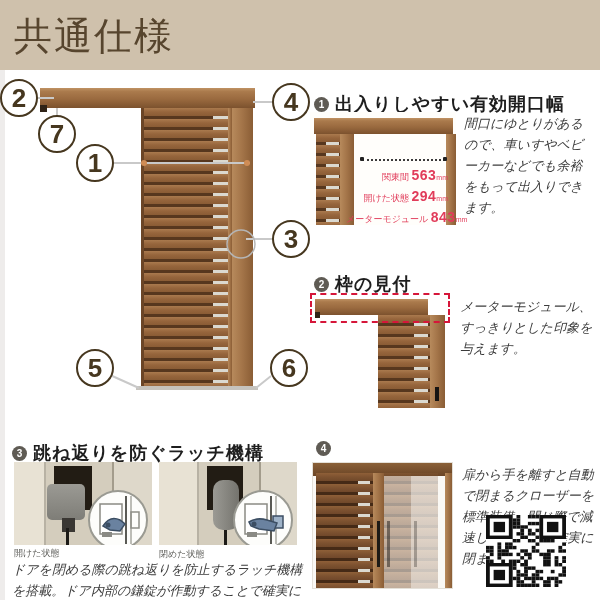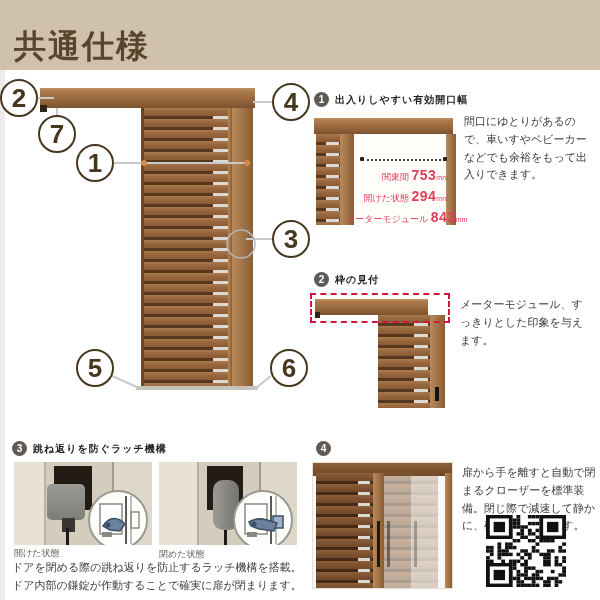--- a/index.html
+++ b/index.html
@@ -2,40 +2,40 @@
 <html><head>
 <meta charset="utf-8">
 <style>
   html,body{margin:0;padding:0;}
   body{font-family:"Liberation Sans","DejaVu Sans",sans-serif;}
   .page{position:relative;width:600px;height:600px;background:#ffffff;overflow:hidden;}
   .abs{position:absolute;}
 
   
   .hdr{left:0;top:0;width:600px;height:70px;background:#cfc1ac;}
-  .hdr-title{left:14px;top:25px;font-size:32px;font-weight:bold;color:#57452e;letter-spacing:2px;}
+  .hdr-title{left:14px;top:11px;font-size:38px;font-weight:normal;color:#57452e;letter-spacing:2px;}
   .edge-strip{left:0;top:70px;width:5px;height:530px;background:#eeeceb;}
 
   
   .woodh{background:linear-gradient(180deg,#c09263 0%,#aa7a4c 18%,#9a6a3f 55%,#7c522e 100%);}
   .woodv{background:linear-gradient(90deg,#b78a5c 0%,#a5764a 45%,#8a5d35 100%);}
   .louver{background:repeating-linear-gradient(180deg,#aa7a4e 0px,#96653c 4px,#8a5c35 8px,#57371e 8px,#57371e 11px);}
   .louver-dk{background:repeating-linear-gradient(180deg,#8f6038 0px,#7d5230 4px,#70482a 8px,#452a16 8px,#452a16 11px);}
   .glass{background:repeating-linear-gradient(180deg,transparent 0px,transparent 8px,#dbd9d0 8px,#dbd9d0 11px);}
 
   
   .callout{width:38px;height:38px;border-radius:50%;background:#fff;border:2px solid #46371f;
     color:#46371f;font-size:26px;font-weight:bold;display:flex;align-items:center;justify-content:center;box-sizing:border-box;}
 
   
   .sec-head{display:flex;align-items:center;gap:6px;}
   .sec-num{width:15px;height:15px;border-radius:50%;background:#5f5b54;color:#fff;font-size:10px;
     font-weight:bold;display:flex;align-items:center;justify-content:center;flex:0 0 15px;}
-  .sec-title{font-size:10px;font-weight:bold;color:#1e1e1e;letter-spacing:1px;white-space:nowrap;}
-  .body-text{font-size:11px;color:#3b3b3b;line-height:1.62;}
+  .sec-title{font-size:18px;font-weight:bold;color:#1e1e1e;letter-spacing:1px;white-space:nowrap;}
+  .body-text{font-size:13px;color:#3b3b3b;line-height:1.62;font-style:italic;}
 
   
   .m-row{text-align:right;color:#e13c5a;font-size:9px;line-height:18px;white-space:nowrap;}
   .m-val{font-size:14px;font-weight:bold;letter-spacing:0.5px;}
   .m-unit{font-size:7px;}
   .dotline{border-top:2px dotted #3a3a3a;}
   .dotend{width:4px;height:4px;background:#222;border-radius:1px;}
 
   .dash-box{border:2px dashed #d6163a;box-sizing:border-box;}
 
@@ -121,21 +121,21 @@
     <div class="abs louver" style="left:6px;top:22px;width:24px;height:91px;"></div>
     <div class="abs glass" style="left:16px;top:22px;width:13px;height:91px;"></div>
     <div class="abs woodv" style="left:30px;top:22px;width:14px;height:91px;"></div>
     <div class="abs woodv" style="left:136px;top:22px;width:10px;height:91px;"></div>
     <div class="abs dotline" style="left:52px;top:47px;width:83px;height:0;"></div>
     <div class="abs dotend" style="left:50px;top:45px;"></div>
     <div class="abs dotend" style="left:133px;top:45px;"></div>
     <div class="abs" style="left:36px;top:54px;width:102px;">
       <div class="m-row">
         <span>関東間</span>
-        <span class="m-val">753</span><span class="m-unit">mm</span>
+        <span class="m-val">563</span><span class="m-unit">mm</span>
       </div>
       <div class="m-row">
         <span>開けた状態</span>
         <span class="m-val">294</span><span class="m-unit">mm</span>
       </div>
       <div class="m-row">
         <span>メーターモジュール</span>
         <span class="m-val">843</span><span class="m-unit">mm</span>
       </div>
     </div>

